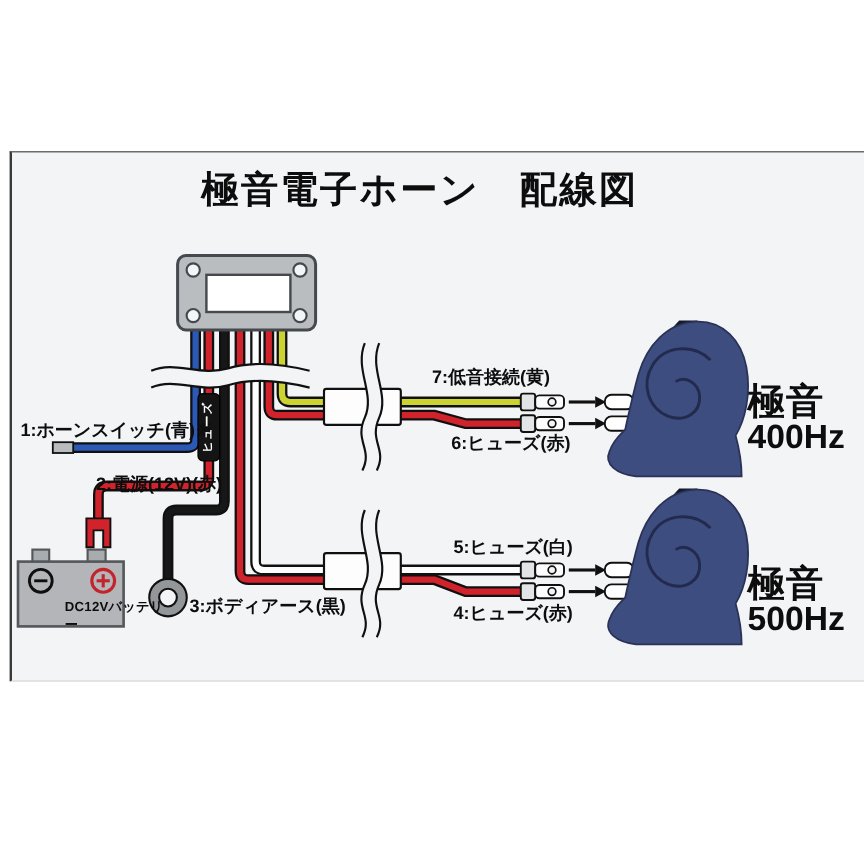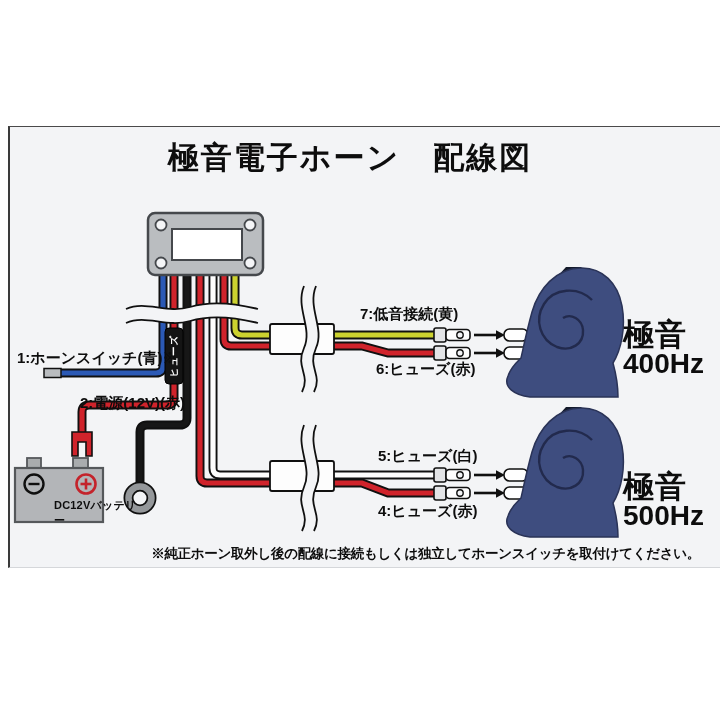--- a/index.html
+++ b/index.html
@@ -175,31 +175,31 @@
     </g>
 
     <use href="#horn"></use>
     <use href="#horn" transform="translate(0,140)"></use>
   </svg>
 
   <div class="title">極音電子ホーン　配線図</div>
 
   <div class="lbl lbl-1">1:ホーンスイッチ(青)※</div>
   <div class="lbl lbl-2">2:電源(12V)(赤)</div>
+  <div class="lbl lbl-3">3:ボディアース(黒)</div>
   <div class="lbl lbl-7">7:低音接続(黄)</div>
   <div class="lbl lbl-6">6:ヒューズ(赤)</div>
   <div class="lbl lbl-5">5:ヒューズ(白)</div>
   <div class="lbl lbl-4">4:ヒューズ(赤)</div>
 
   <div class="fuse-label">ヒューズ</div>
   <div class="battery-label">DC12Vバッテリー</div>
 
   <div class="horn-label horn-label-1">
     <div class="name">極音</div>
     <div class="freq">400Hz</div>
   </div>
   <div class="horn-label horn-label-2">
     <div class="name">極音</div>
     <div class="freq">500Hz</div>
   </div>
 
-  <div class="footer">※純正ホーン取外し後の配線に接続もしくは独立してホーンスイッチを取付けてください。</div>
 </div>
 
 </body></html>

